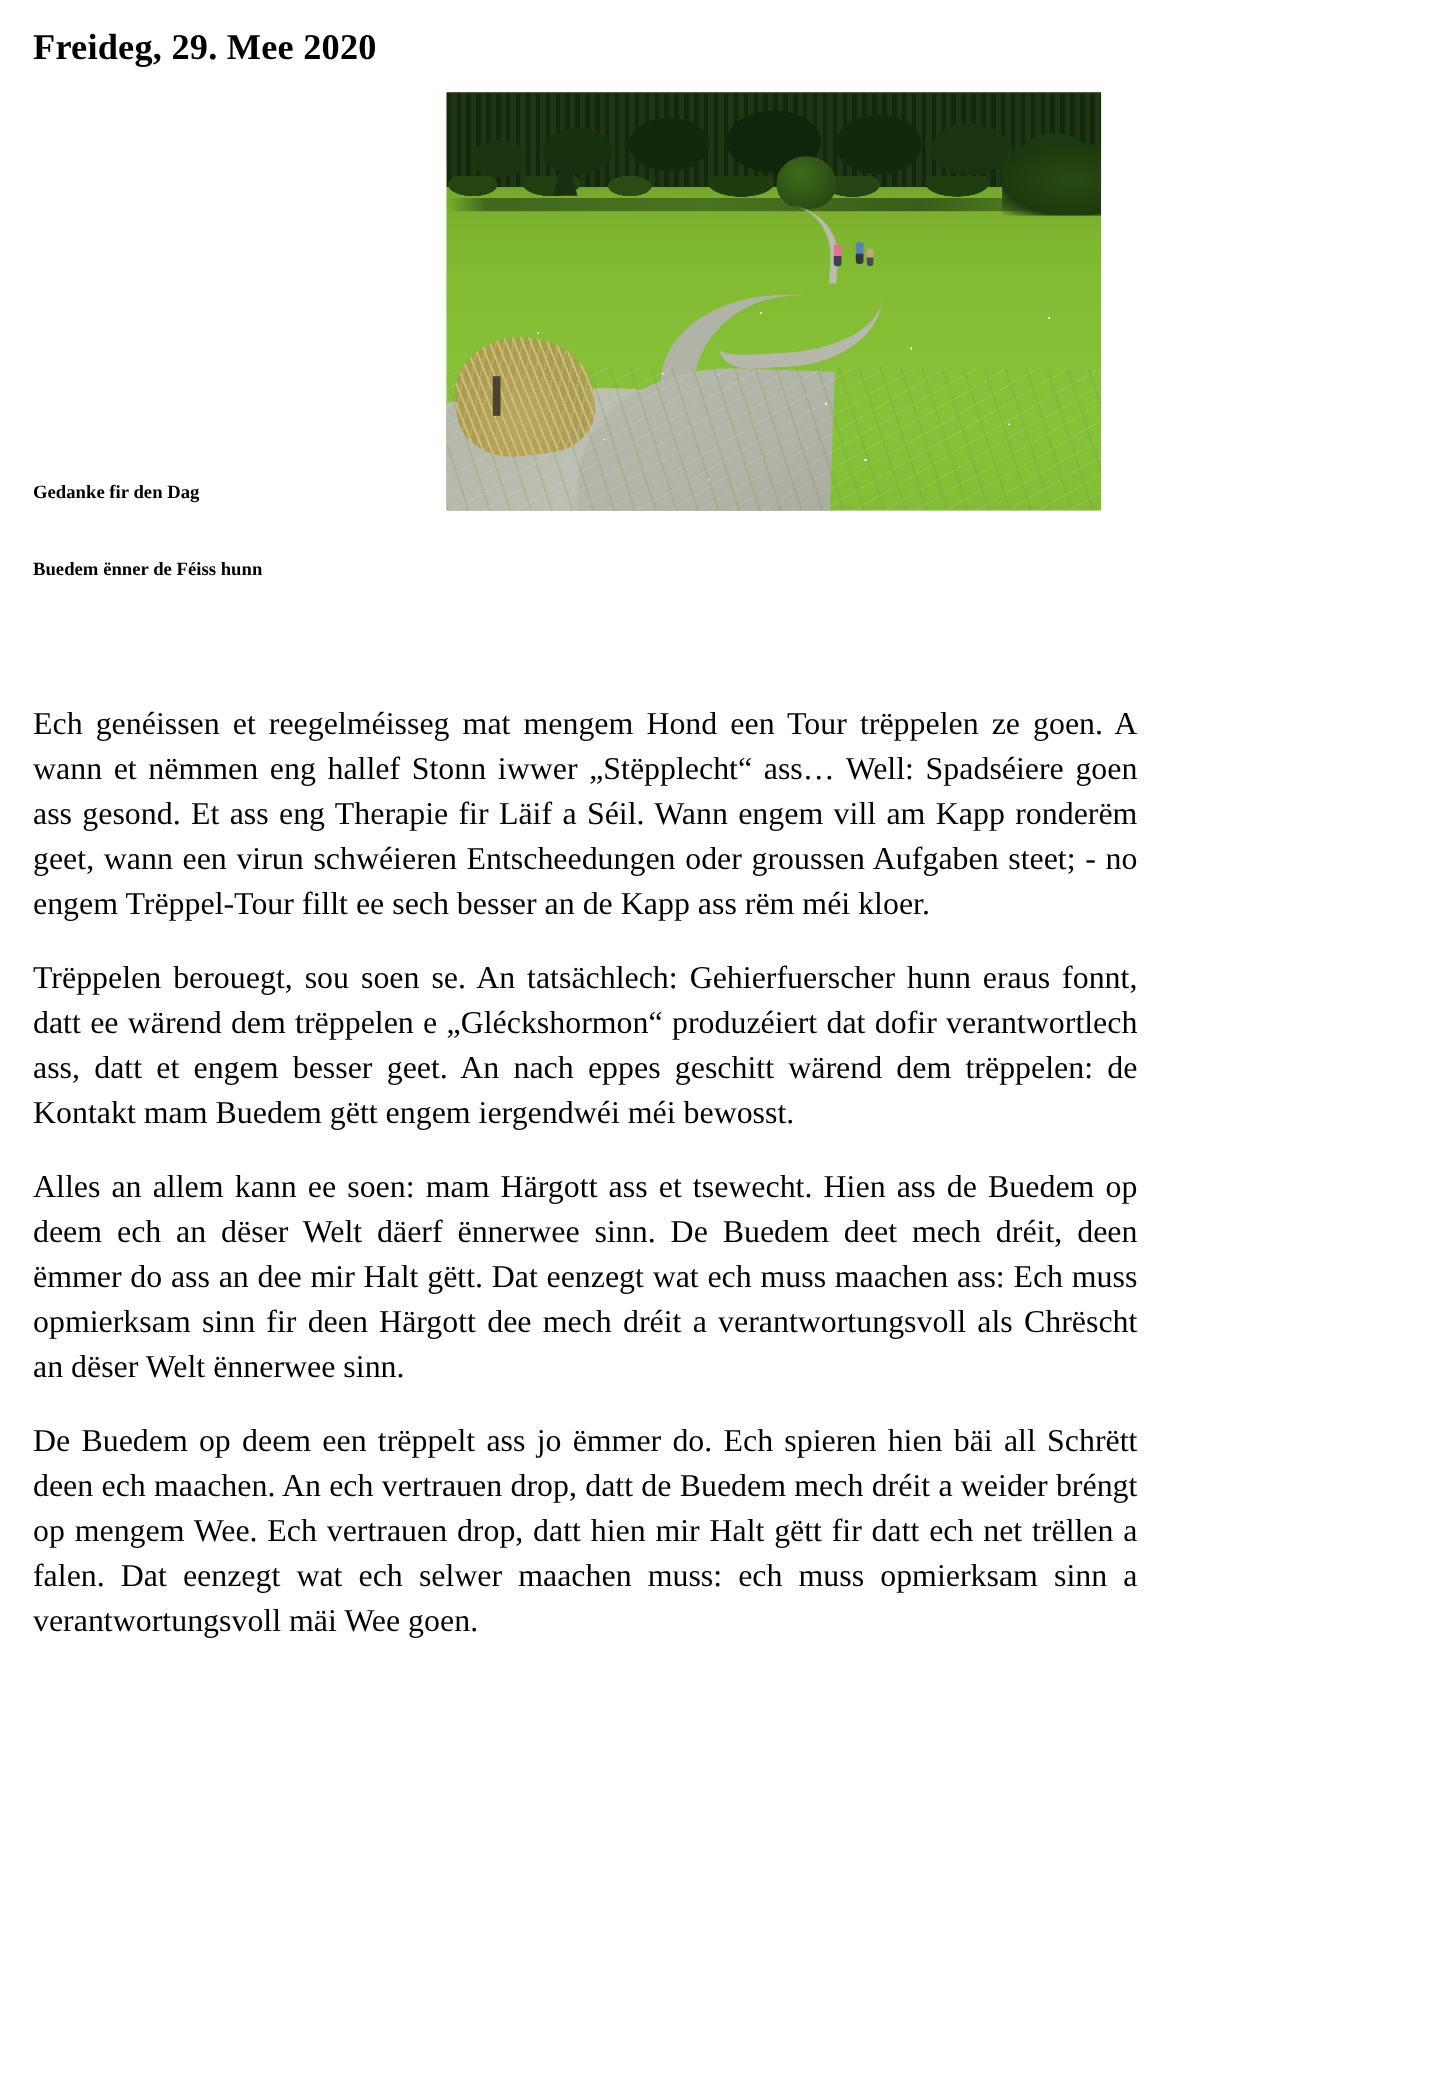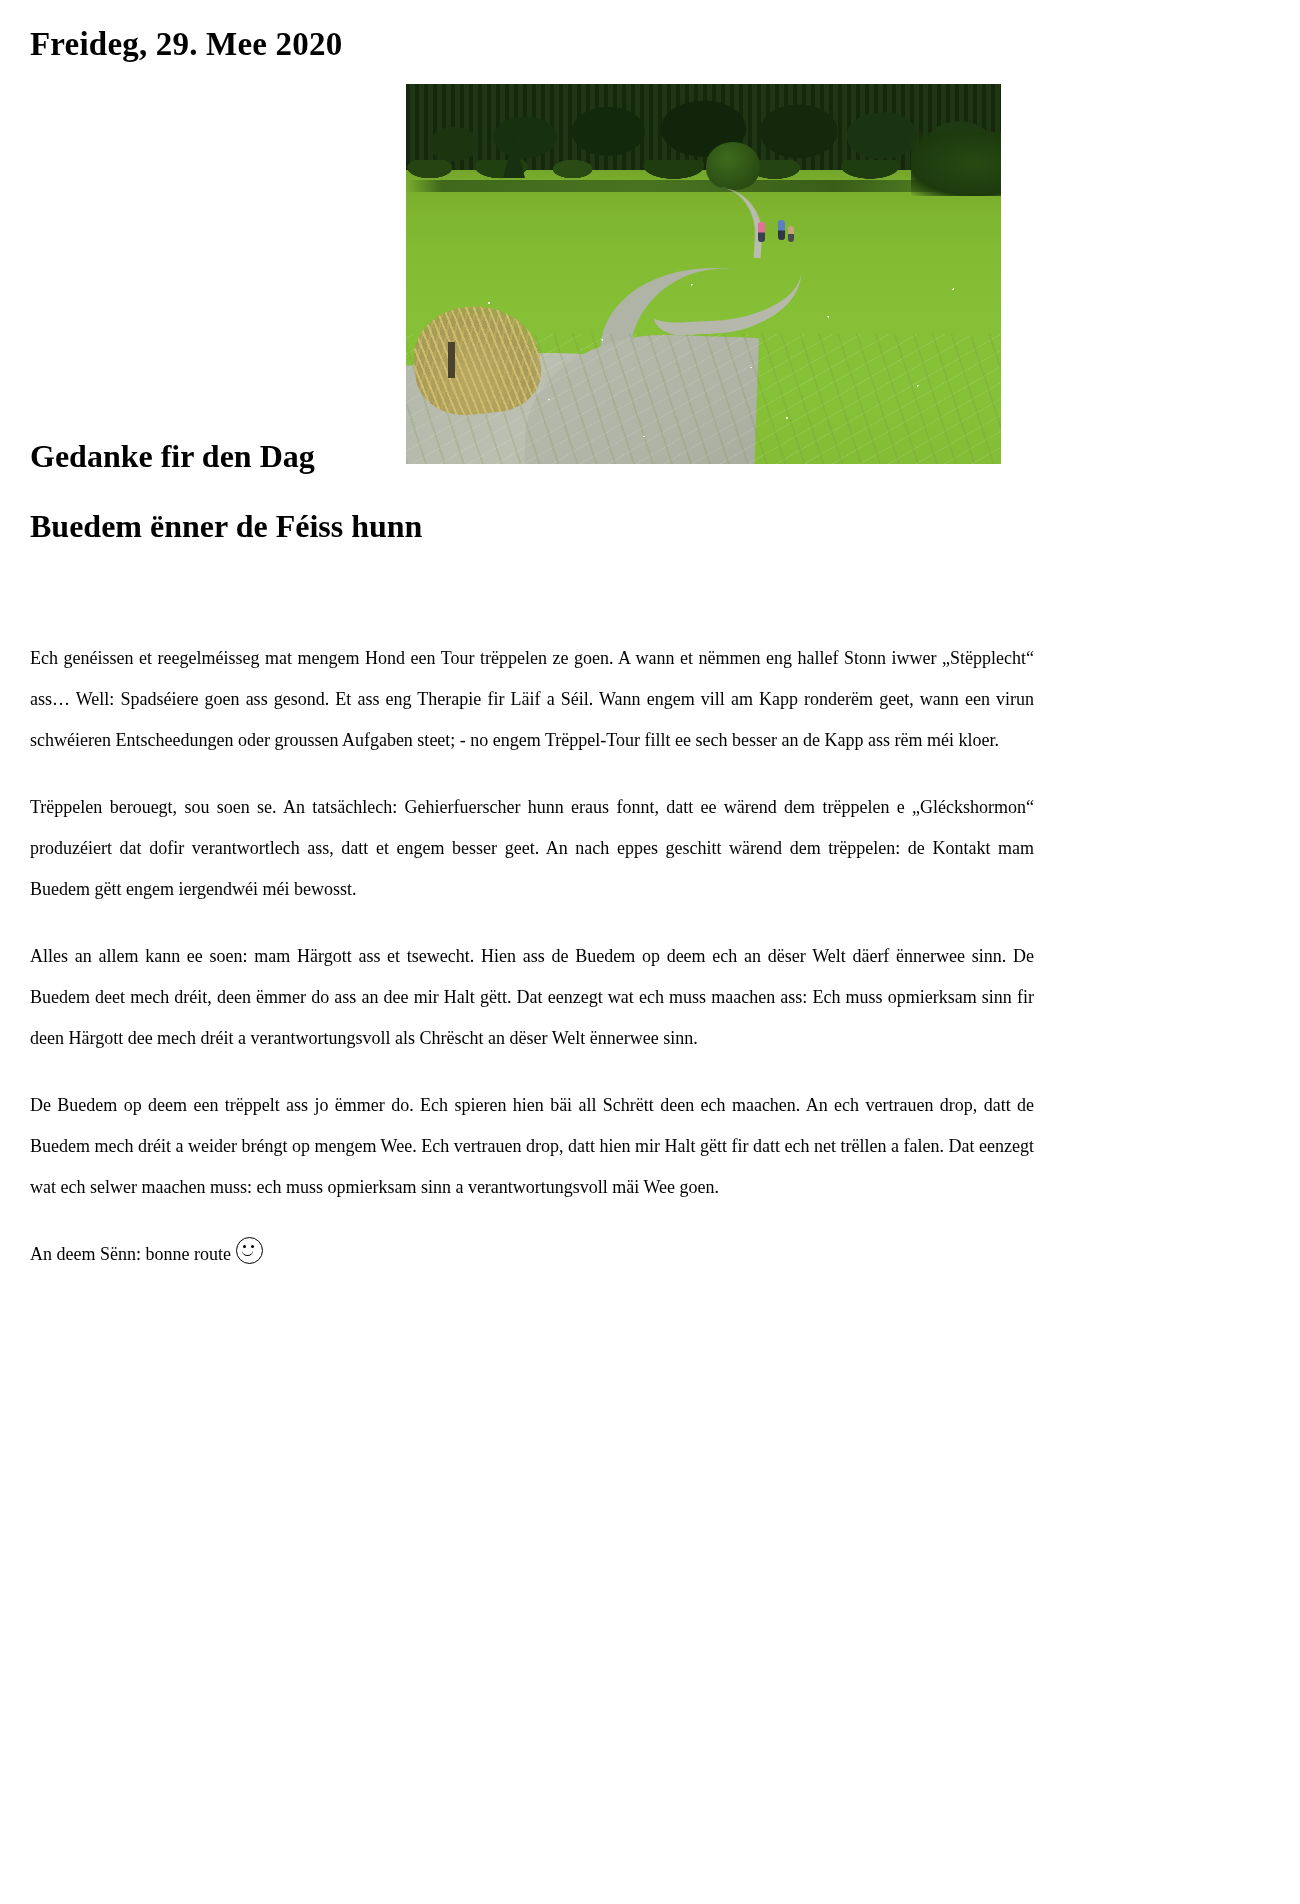--- a/index.html
+++ b/index.html
@@ -211,36 +211,36 @@
     border-radius: 3px;
   }
   .hiker-pink { left: 352px; top: 138px; background: linear-gradient(to bottom, #e2719a 0%, #e2719a 52%, #3b4150 53%, #3b4150 100%); }
   .hiker-blue { left: 372px; top: 136px; background: linear-gradient(to bottom, #5b7fc0 0%, #5b7fc0 52%, #2f3542 53%, #2f3542 100%); }
   .hiker-small { left: 382px; top: 142px; width: 6px; height: 16px; background: linear-gradient(to bottom, #c9a67a 0%, #c9a67a 50%, #4a4a52 51%, #4a4a52 100%); }
 
   
   .heading {
     position: absolute;
     left: 30px;
-    font-size: 32px;
+    font-size: 17px;
     font-weight: bold;
     white-space: nowrap;
   }
   .heading-thought { top: 438px; }
   .heading-topic  { top: 508px; }
 
   
   .body-area {
     position: absolute;
     left: 30px;
     top: 638px;
     width: 1004px;
   }
   .para {
-    font-size: 18px;
+    font-size: 29px;
     line-height: 41px;
     text-align: justify;
     text-justify: inter-word;
     margin: 0 0 26px 0;
     hyphens: none;
   }
   .para:last-child { margin-bottom: 0; }
   .para-closing {
     text-align: left;
   }
@@ -304,16 +304,15 @@
 
   <div class="heading heading-thought">Gedanke fir den Dag</div>
 
   <div class="heading heading-topic">Buedem ënner de Féiss hunn</div>
 
   <div class="body-area">
     <p class="para">Ech genéissen et reegelméisseg mat mengem Hond een Tour trëppelen ze goen. A wann et nëmmen eng hallef Stonn  iwwer „Stëpplecht“ ass… Well: Spadséiere goen ass gesond. Et ass eng Therapie fir Läif a Séil. Wann engem vill am Kapp ronderëm geet, wann een virun schwéieren Entscheedungen oder groussen Aufgaben steet; - no engem Trëppel-Tour fillt ee sech besser an de Kapp ass rëm méi kloer.</p>
     <p class="para">Trëppelen berouegt, sou soen se. An tatsächlech: Gehierfuerscher hunn eraus fonnt, datt ee wärend dem trëppelen e „Gléckshormon“ produzéiert dat dofir verantwortlech ass, datt et engem besser geet. An nach eppes geschitt wärend dem trëppelen: de Kontakt mam Buedem gëtt engem iergendwéi méi bewosst.</p>
     <p class="para">Alles an allem kann ee soen: mam Härgott ass et tsewecht. Hien ass de Buedem op deem ech an dëser Welt däerf ënnerwee sinn. De Buedem deet mech dréit, deen ëmmer do ass an dee mir Halt gëtt. Dat eenzegt wat ech muss maachen ass: Ech muss opmierksam sinn fir deen Härgott dee mech dréit a verantwortungsvoll als Chrëscht an dëser Welt ënnerwee sinn.</p>
     <p class="para">De Buedem op deem een trëppelt ass jo ëmmer do. Ech spieren hien bäi all Schrëtt deen ech maachen. An ech vertrauen drop, datt de Buedem mech dréit a weider bréngt op mengem Wee. Ech vertrauen drop, datt hien mir Halt gëtt fir datt ech net trëllen a falen. Dat eenzegt wat ech selwer maachen muss: ech muss opmierksam sinn a verantwortungsvoll mäi Wee goen.</p>
-    <p class="para para-closing"><span>An deem Sënn: bonne route</span><span class="smiley"></span></p>
   </div>
 
 </div>
 
 </body></html>

